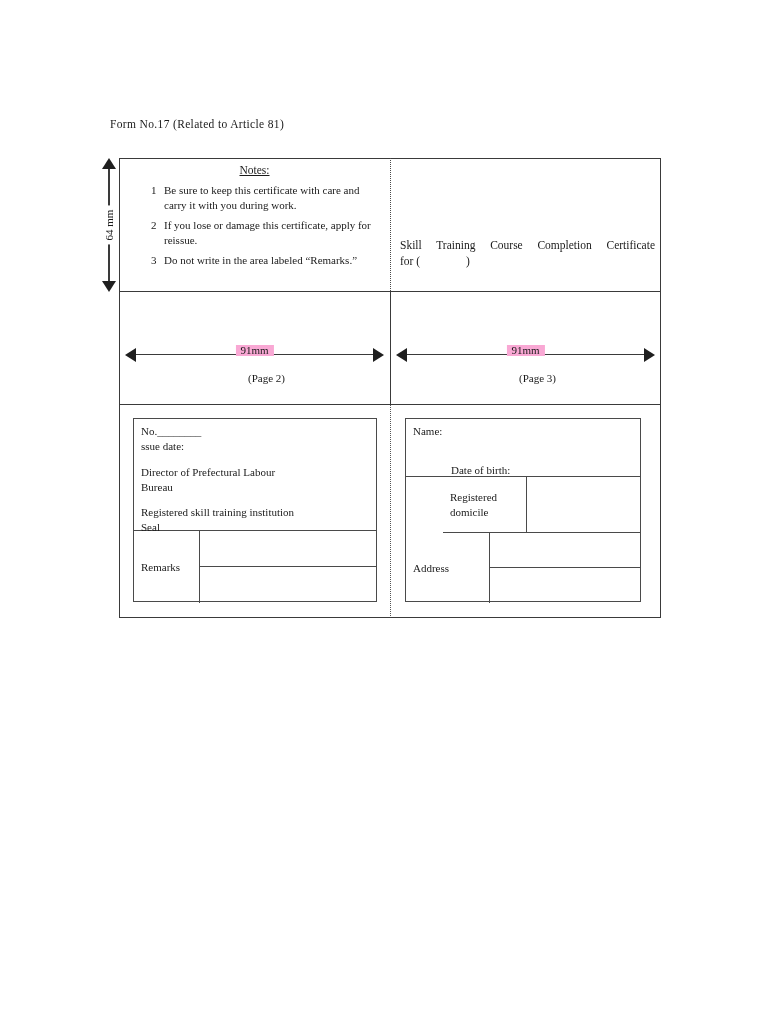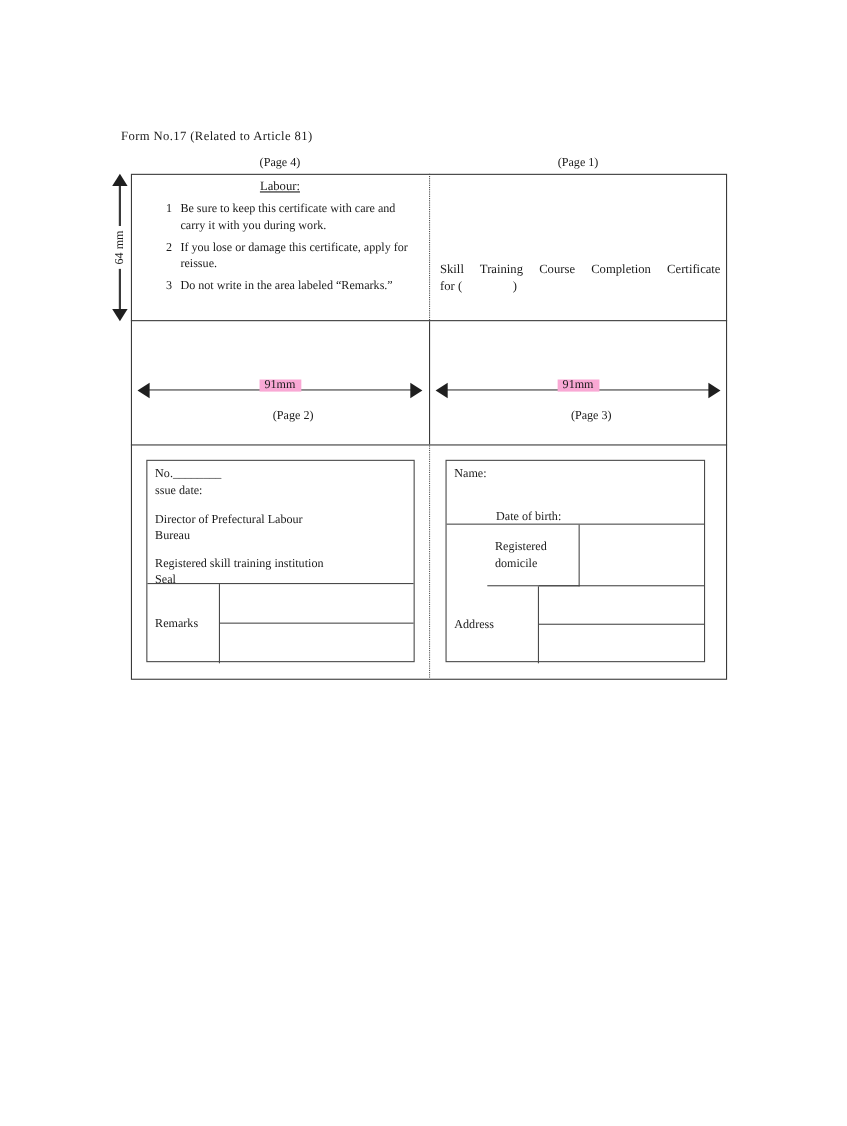--- a/index.html
+++ b/index.html
@@ -321,33 +321,29 @@
     white-space: nowrap;
   }
 </style>
 </head>
 <body>
 
 <div id="form-header">Form No.17 (Related to Article 81)</div>
 
 <div id="sheet-diagram">
 
-  <div class="caption-row-top">
-    <div class="cap left">(Page 4)</div>
-    <div class="cap right">(Page 1)</div>
-  </div>
 
   <div class="outer-frame"></div>
 
   <div class="band band-top">
     <div class="divider divider-dotted"></div>
 
     <div class="half left">
       <div id="notes-block">
-        <div id="notes-title">Labour:</div>
+        <div id="notes-title">Notes:</div>
 
         <div class="note-item">
           <span class="note-num">1</span>
           <span class="note-text">Be sure to keep this certificate with care and carry it with you during work.</span>
         </div>
         <div class="note-item">
           <span class="note-num">2</span>
           <span class="note-text">If you lose or damage this certificate, apply for reissue.</span>
         </div>
         <div class="note-item">

